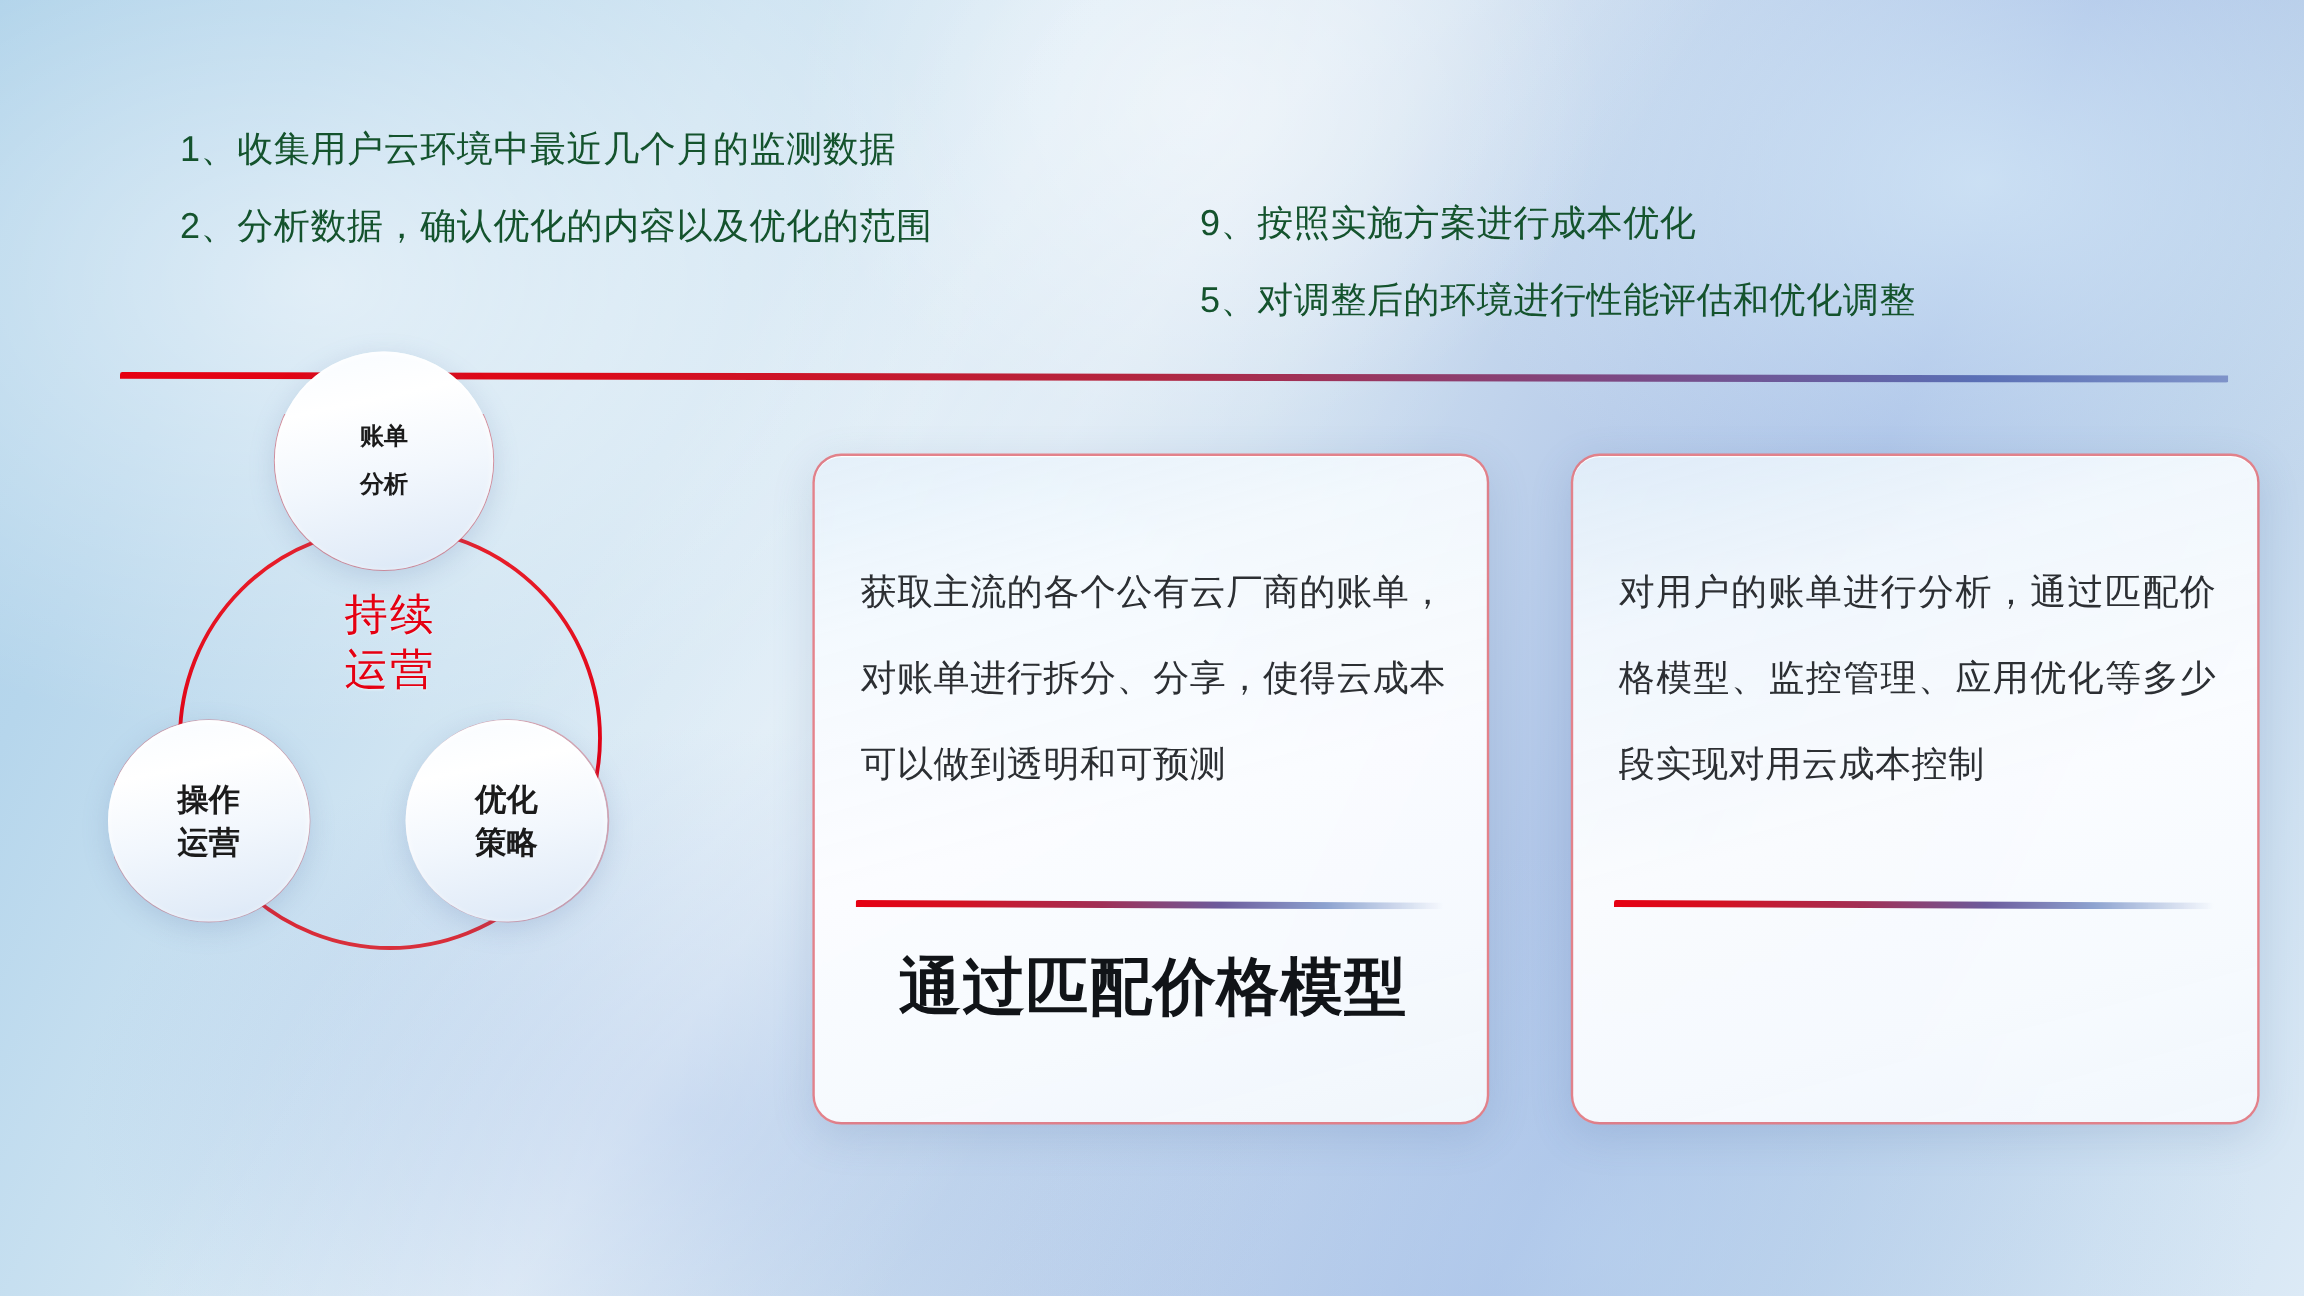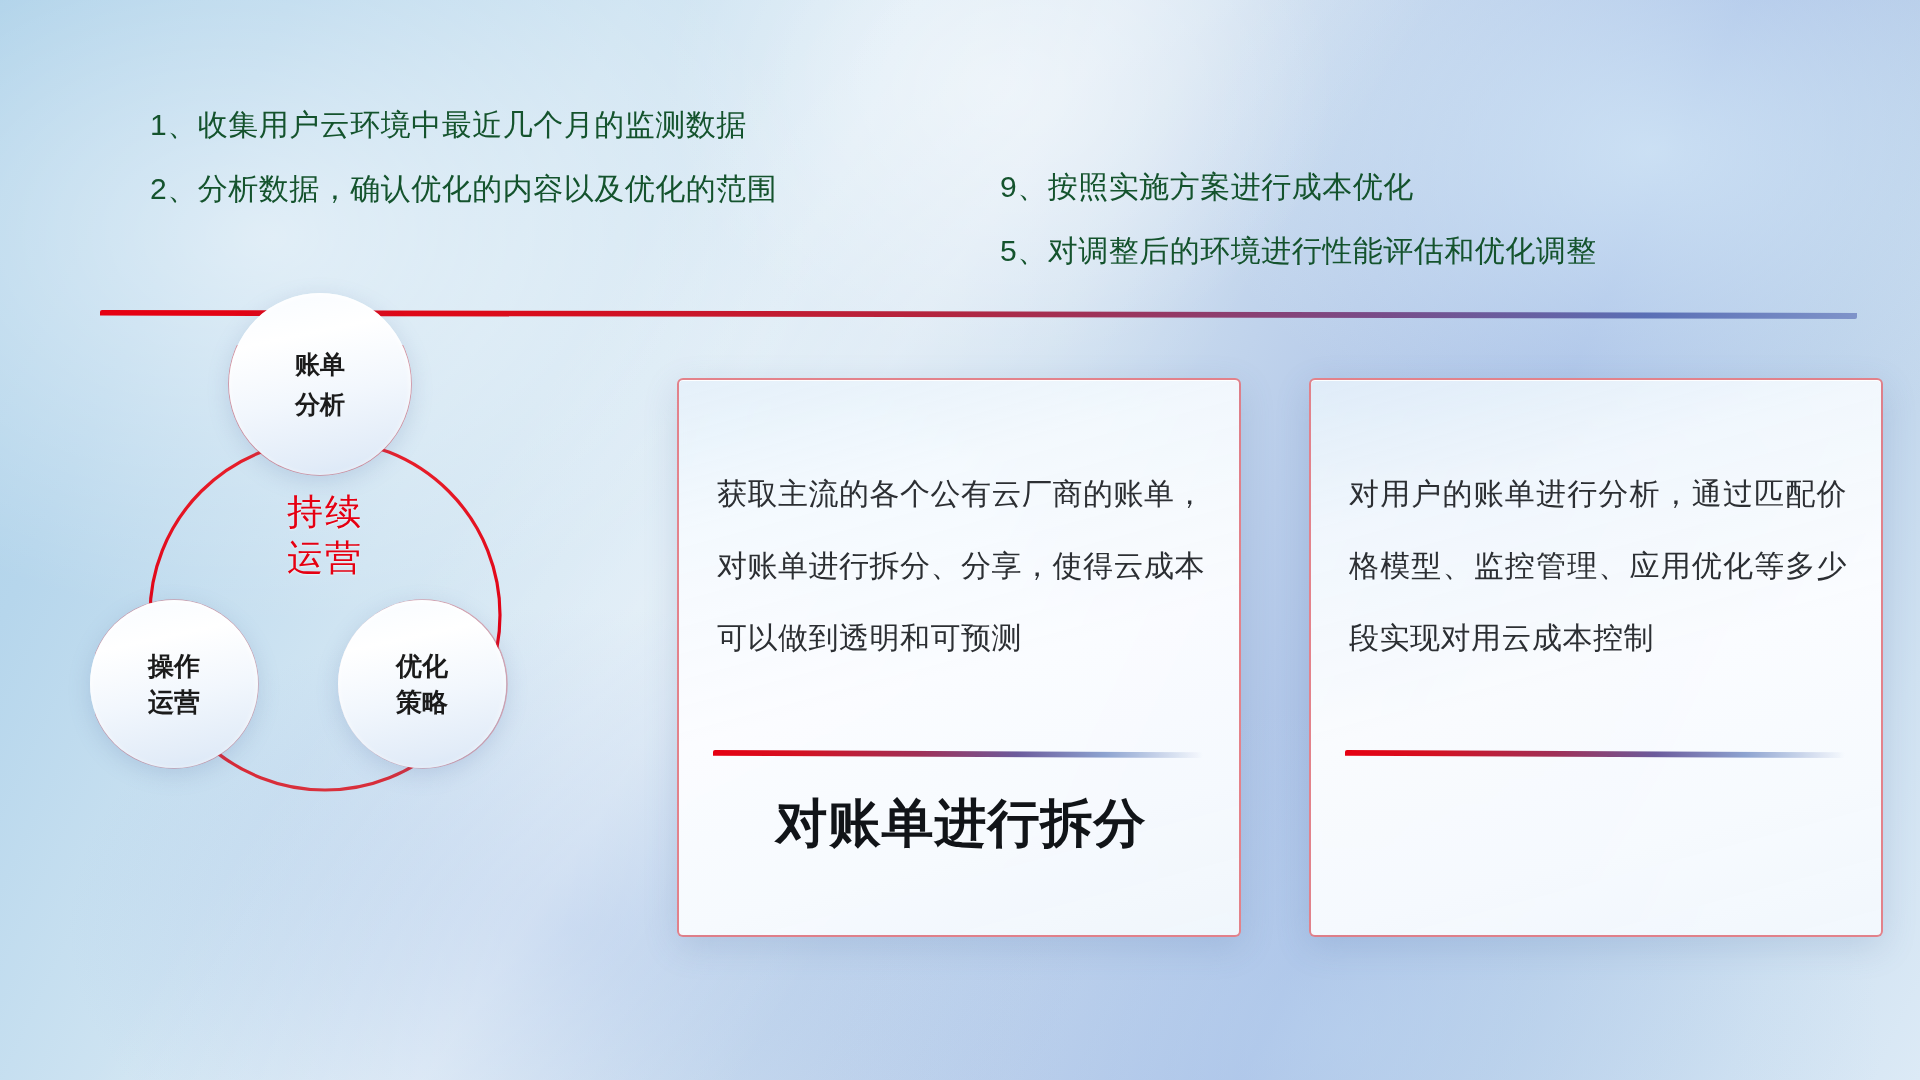--- a/index.html
+++ b/index.html
@@ -67,35 +67,35 @@
   .venn svg{position:absolute;left:0;top:0;}
 
   .bubble{
     position:absolute;border-radius:50%;
     background:linear-gradient(168deg,#f7fbff 0%,#ffffff 26%,#f2f7fd 56%,#e2ecf8 86%,#d6e5f6 100%);
     box-shadow:0 6px 22px rgba(90,120,170,.22), inset 0 2px 6px rgba(255,255,255,.9);
     display:flex;align-items:center;justify-content:center;
     text-align:center;
     color:#1b1b1b;font-weight:bold;
   }
-  .b-top{left:134px;top:-52px;width:182px;height:182px;font-size:25px;line-height:40px;}
+  .b-top{left:134px;top:-52px;width:182px;height:182px;font-size:20px;line-height:40px;}
   .b-bl{left:-5px;top:255px;width:168px;height:168px;font-size:26px;line-height:36px;}
   .b-br{left:243px;top:255px;width:168px;height:168px;font-size:26px;line-height:36px;}
 
   .center-label{
     position:absolute;left:130px;top:144px;width:200px;
     text-align:center;color:#e50012;font-weight:normal;
     font-size:36px;line-height:46px;letter-spacing:2px;
     text-shadow:0 1px 2px rgba(255,255,255,.6);
   }
 
   
   .card{
     position:absolute;top:378px;height:555px;
-    border-radius:6px;
+    border-radius:24px;
     border:2px solid #e8araa;
     border:2px solid rgba(220,90,100,.75);
     background:linear-gradient(165deg,
       rgba(228,240,250,.88) 0%,
       rgba(245,250,254,.93) 22%,
       rgba(252,253,255,.96) 52%,
       rgba(248,251,254,.96) 78%,
       rgba(243,248,253,.95) 100%);
     box-shadow:0 10px 34px rgba(80,110,160,.18), inset 0 1px 0 rgba(255,255,255,.9);
     backdrop-filter:blur(4px);
@@ -198,21 +198,21 @@
 
     <div class="center-label">
       <div>持续</div>
       <div>运营</div>
     </div>
   </div>
 
   <div class="card card-1">
     <div class="card-body">获取主流的各个公有云厂商的账单，对账单进行拆分、分享，使得云成本可以做到透明和可预测</div>
     <div class="card-bar"></div>
-    <div class="card-title">对账单进行拆分</div>
+    <div class="card-title">通过匹配价格模型</div>
   </div>
 
   <div class="card card-2">
     <div class="card-body">对用户的账单进行分析，通过匹配价格模型、监控管理、应用优化等多少段实现对用云成本控制</div>
     <div class="card-bar"></div>
   </div>
 
 </div>
 
 </body></html>

